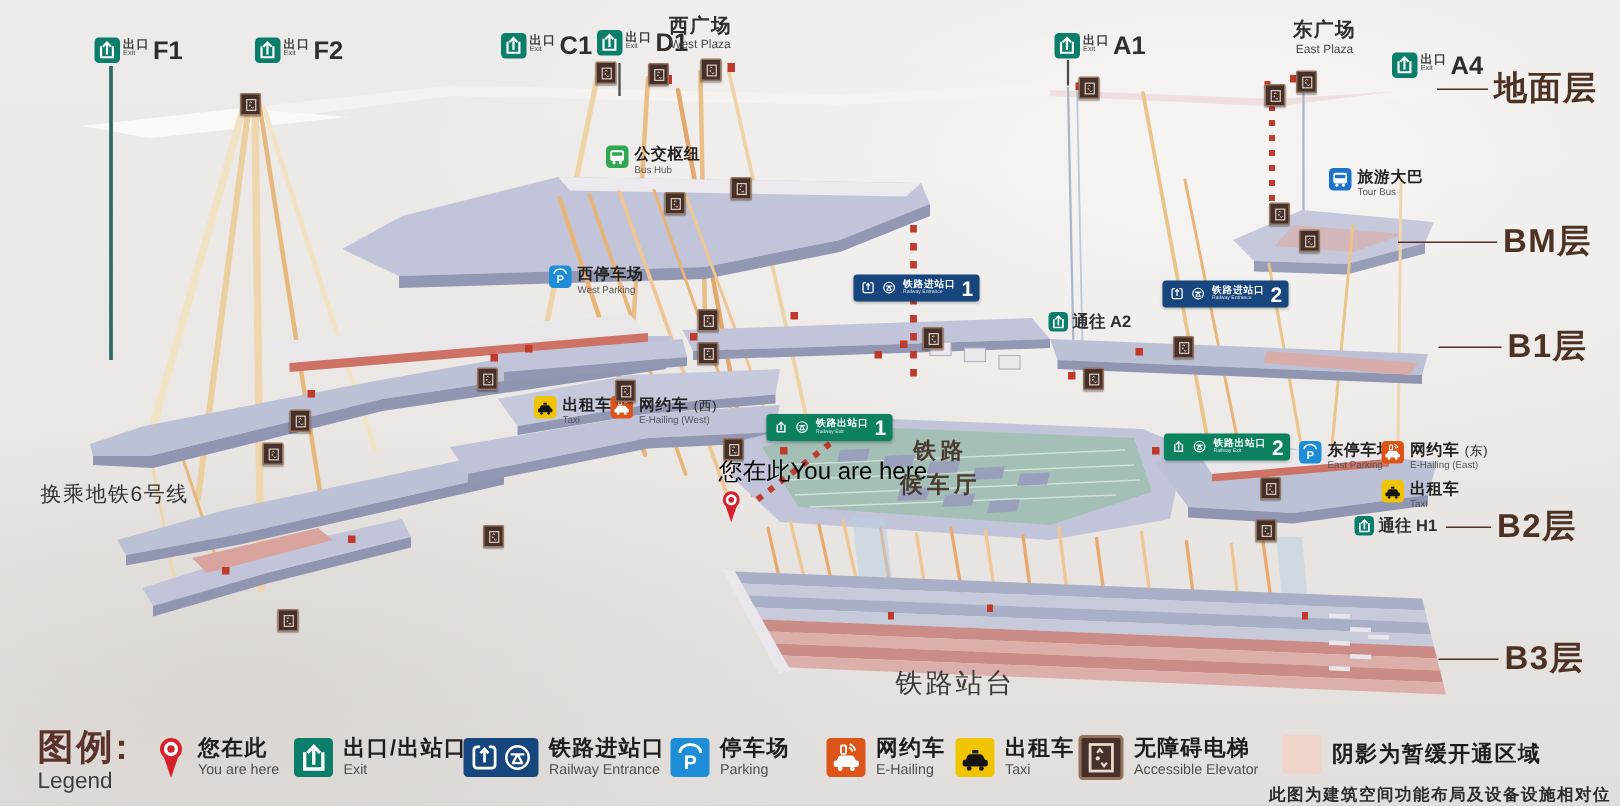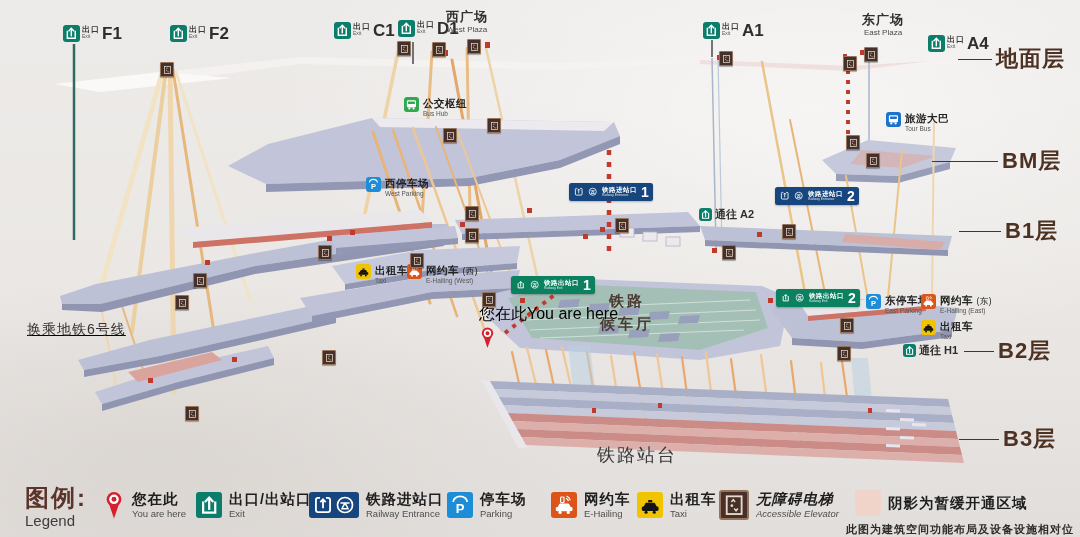--- a/index.html
+++ b/index.html
@@ -607,21 +607,21 @@
       </div>
       <div class="mk " style="left: 479px; top: 304px;">
         <div class="box"><span class="cn">您在此</span><span class="en">You are here</span></div>
         <div style="margin-top:1px"><svg width="17" height="22.950000000000003" viewBox="0 0 24 32">
             <circle cx="12" cy="10" r="8" fill="#d5212e"></circle>
             <circle cx="12" cy="10" r="5.2" fill="#fff"></circle>
             <circle cx="12" cy="10" r="2.7" fill="#d5212e"></circle>
             <path d="M12 31L6.8 15.8h10.4z" fill="#d5212e"></path>
           </svg></div>
       </div>
-      <div class="mk " style="left: 27px; top: 321px; text-decoration: underline;">
+      <div class="mk " style="left: 27px; top: 321px;">
         <div class="area transfer">换乘地铁6号线</div>
       </div>
       <div class="mk " style="left: 600px; top: 290px;">
         <div class="area hall">铁路
 候车厅</div>
       </div>
       <div class="mk " style="left: 597px; top: 443px;">
         <div class="area platform">铁路站台</div>
       </div>
       <div class="elev" title="无障碍电梯" style="left: 160px; top: 62px;">
@@ -911,21 +911,21 @@
               <circle cx="7.6" cy="19.6" r="1.7" fill="#141414"></circle>
               <circle cx="16.4" cy="19.6" r="1.7" fill="#141414"></circle>
               <rect x="9.8" y="6.5" width="4.4" height="2.4" fill="#141414"></rect>
             </svg>
           </span>
           <span class="cnen">
             <span class="cn">出租车</span>
             <span class="en">Taxi</span>
           </span>
         </div>
-        <div class="lg-item" style="left: 719px; top: 14px; font-style: italic;">
+        <div class="lg-item" style="left: 719px; top: 14px;">
           <span class="ic" style="width:26px;height:26px;background:#45302a;border:2px solid #96755c">
             <svg viewBox="0 0 24 24">
               <rect x="4" y="2.5" width="16" height="19" fill="none" stroke="#e8d9c8" stroke-width="2"></rect>
               <path d="M9 8.5L11 6l2 2.5" fill="none" stroke="#e8d9c8" stroke-width="1.6"></path>
               <path d="M12 15.5l2 2.5 2-2.5" fill="none" stroke="#e8d9c8" stroke-width="1.6"></path>
               <circle cx="9.5" cy="12.5" r="1.5" fill="#e8d9c8"></circle>
             </svg>
           </span>
           <span class="cnen">
             <span class="cn">无障碍电梯</span>

